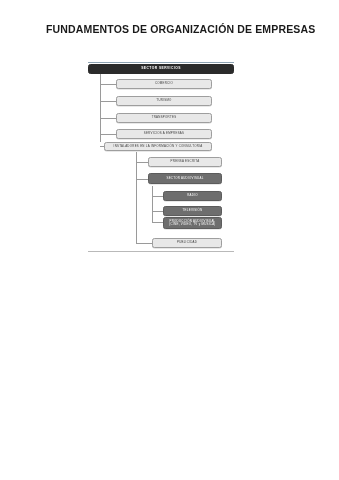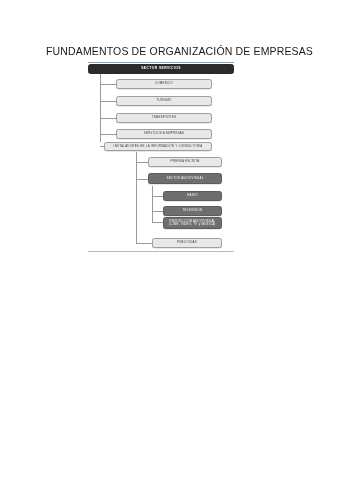--- a/index.html
+++ b/index.html
@@ -12,23 +12,23 @@
     background: #ffffff;
     font-family: "Liberation Sans", sans-serif;
     overflow: hidden;
     position: relative;
   }
 
   
   .page-title {
     position: absolute;
     left: 46px;
-    top: 45px;
+    top: 23px;
     font-size: 10.5px;
-    font-weight: normal;
+    font-weight: bold;
     color: #1a1a1a;
     letter-spacing: 0.15px;
     white-space: nowrap;
   }
 
   
   .diagram {
     position: absolute;
     left: 0;
     top: 0;

